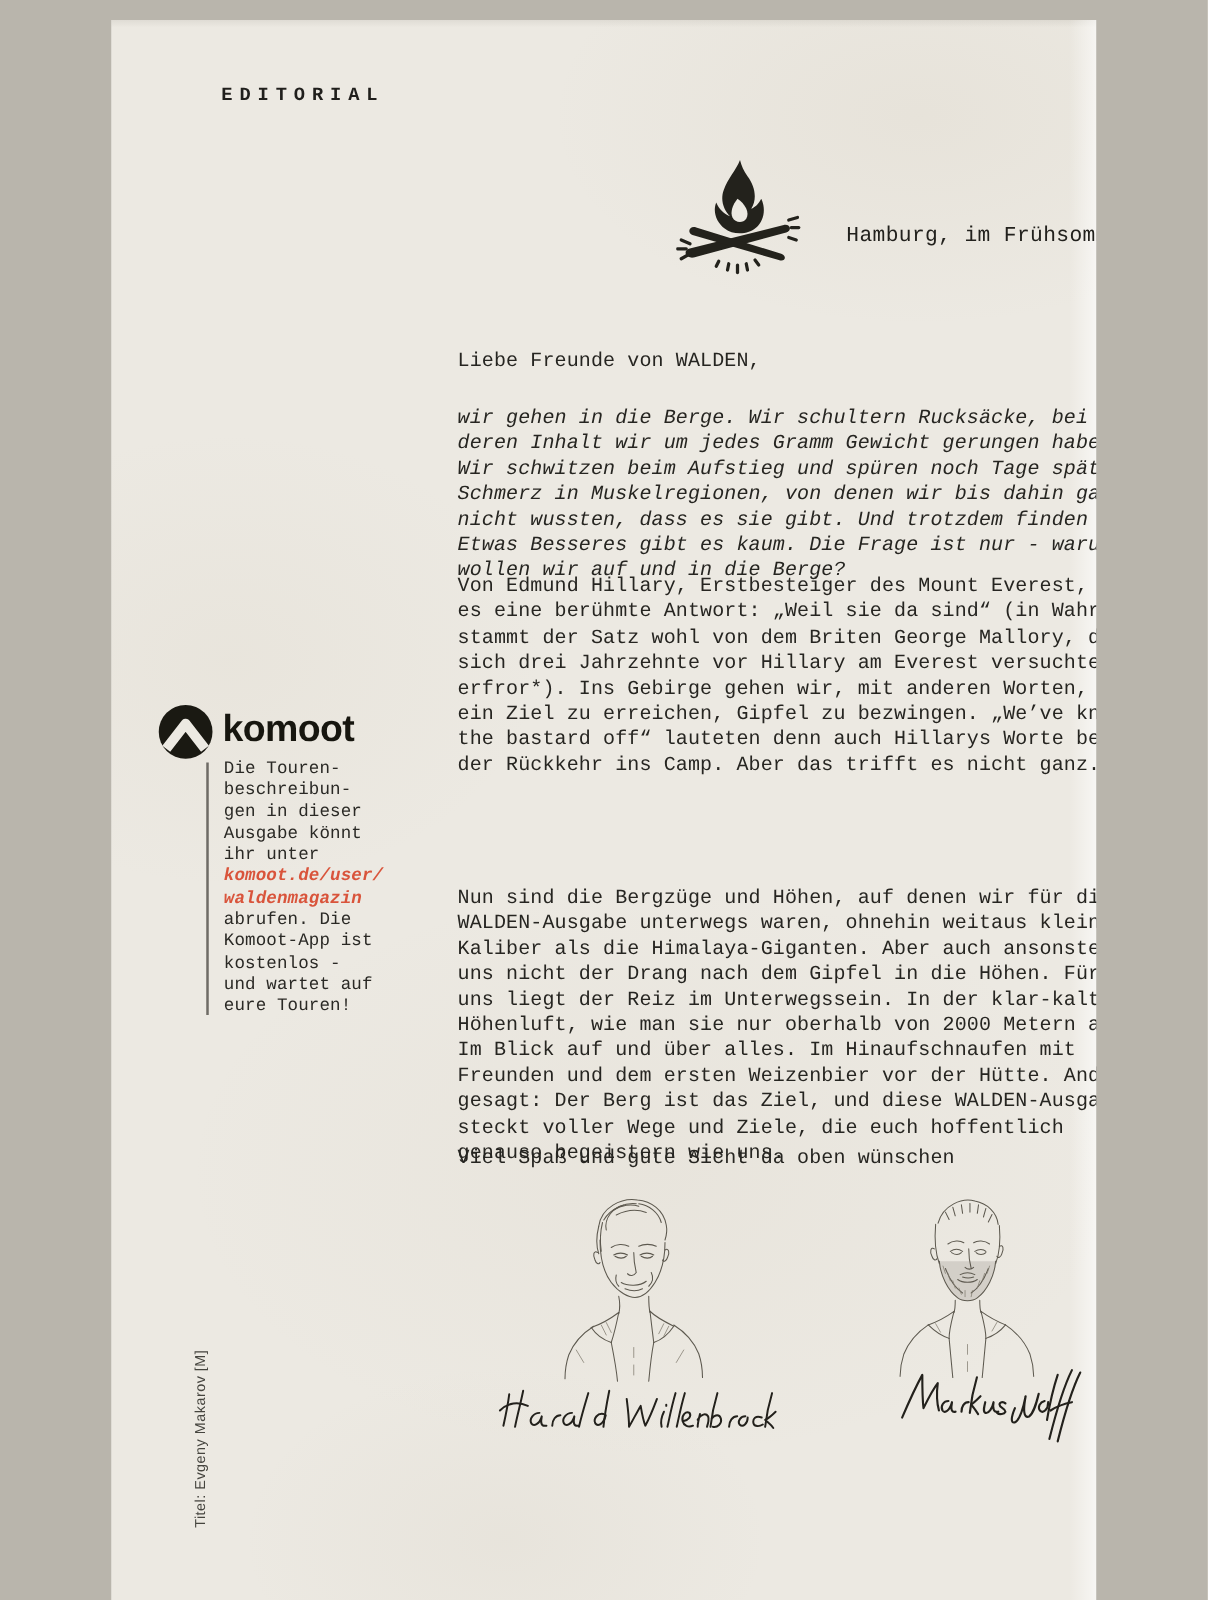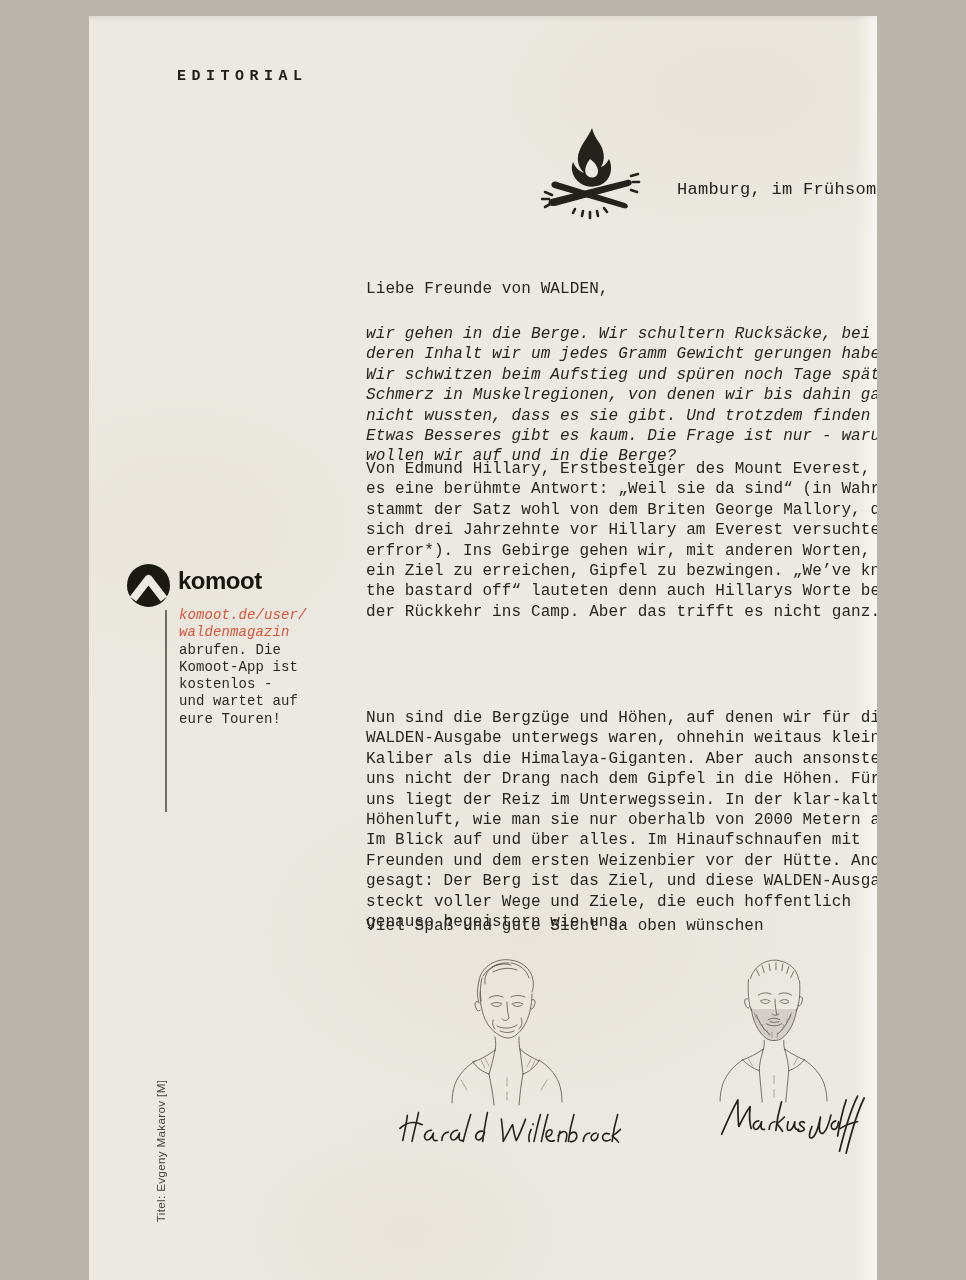--- a/index.html
+++ b/index.html
@@ -35,25 +35,25 @@
   .salutation{position:absolute;left:277px;top:264px;font-size:16px;white-space:pre;letter-spacing:.1px;}
   .para{position:absolute;left:277px;font-size:16px;line-height:20.4px;white-space:pre;letter-spacing:.1px;}
   .p1{top:308px;font-style:italic;} .p2{top:443px;} .p3{top:692px;}
   .closing{position:absolute;left:277px;top:901px;font-size:16px;white-space:pre;letter-spacing:.1px;}
 
   .footnote{position:absolute;left:277px;top:1150px;font-size:15px;line-height:22.6px;
     white-space:pre;color:#d2523b;letter-spacing:.1px;}
 
   .komoot-mark{position:absolute;left:37px;top:547px;}
   .komoot-word{position:absolute;left:89px;top:551px;font-family:"Liberation Sans",sans-serif;
-    font-size:24px;font-weight:700;color:#17160f;letter-spacing:-0.5px;}
+    font-size:30px;font-weight:700;color:#17160f;letter-spacing:-0.5px;}
   .sidebar-rule{position:absolute;left:76px;top:594px;width:2px;height:202px;background:#44423c;opacity:.75;}
   .sidebar-note{position:absolute;left:90px;top:591px;font-size:14px;line-height:17.3px;
     white-space:pre;color:#2a2925;letter-spacing:.1px;}
-  .sidebar-note .link{color:#d9543b;font-weight:400;font-style:italic;}
+  .sidebar-note .link{color:#d9543b;font-weight:700;font-style:italic;}
 
   .photo-credit{position:absolute;left:72px;top:1135px;transform:translate(-50%,-50%) rotate(-90deg);
     font-family:"Liberation Sans",sans-serif;font-size:11.5px;color:#45443e;
     letter-spacing:.4px;white-space:nowrap;}
 
   .portrait,.signature{position:absolute;}
   .sketch{stroke:#5d594f;fill:none;stroke-width:.85;stroke-linecap:round;stroke-linejoin:round;}
   .sketch-light{stroke:#807b6f;fill:none;stroke-width:.6;stroke-linecap:round;}
   .ink{stroke:#23211c;fill:none;stroke-linecap:round;stroke-linejoin:round;}
 </style>
@@ -122,21 +122,26 @@
 steckt voller Wege und Ziele, die euch hoffentlich
 genauso begeistern wie uns.</div>
   <div class="closing">Viel Spaß und gute Sicht da oben wünschen</div>
 
   <svg class="komoot-mark" width="45" height="45" viewBox="0 0 45 45">
     <circle cx="22.5" cy="22.5" r="21.5" fill="#1a1912"></circle>
     <path d="M7 36 L22.5 16 L38 36" stroke="#ece9e2" stroke-width="8" fill="none" stroke-linejoin="round"></path>
   </svg>
   <div class="komoot-word">komoot</div>
   <div class="sidebar-rule"></div>
-  <div class="sidebar-note"><span class="link">komoot.de/user/
+  <div class="sidebar-note"><span>Die Touren-
+beschreibun-
+gen in dieser
+Ausgabe könnt
+ihr unter
+</span><span class="link">komoot.de/user/
 waldenmagazin</span><span>
 abrufen. Die
 Komoot-App ist
 kostenlos -
 und wartet auf
 eure Touren!</span></div>
 
   <div class="photo-credit">Titel: Evgeny Makarov [M]</div>
 
   <svg class="portrait" style="left:358px;top:938px;" width="120" height="155" viewBox="0 0 120 155">

